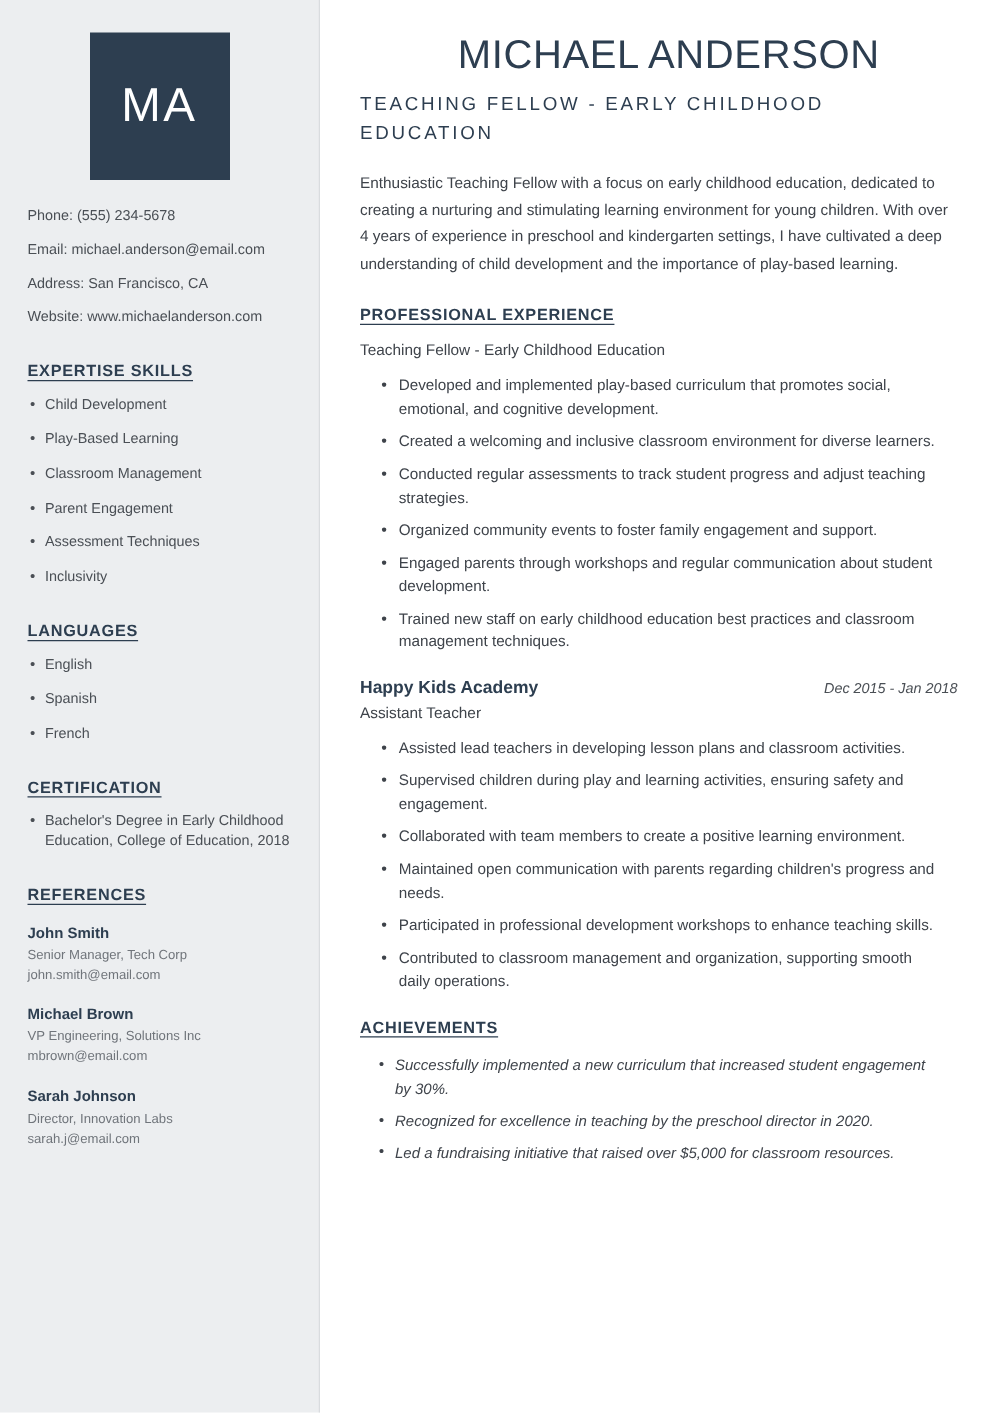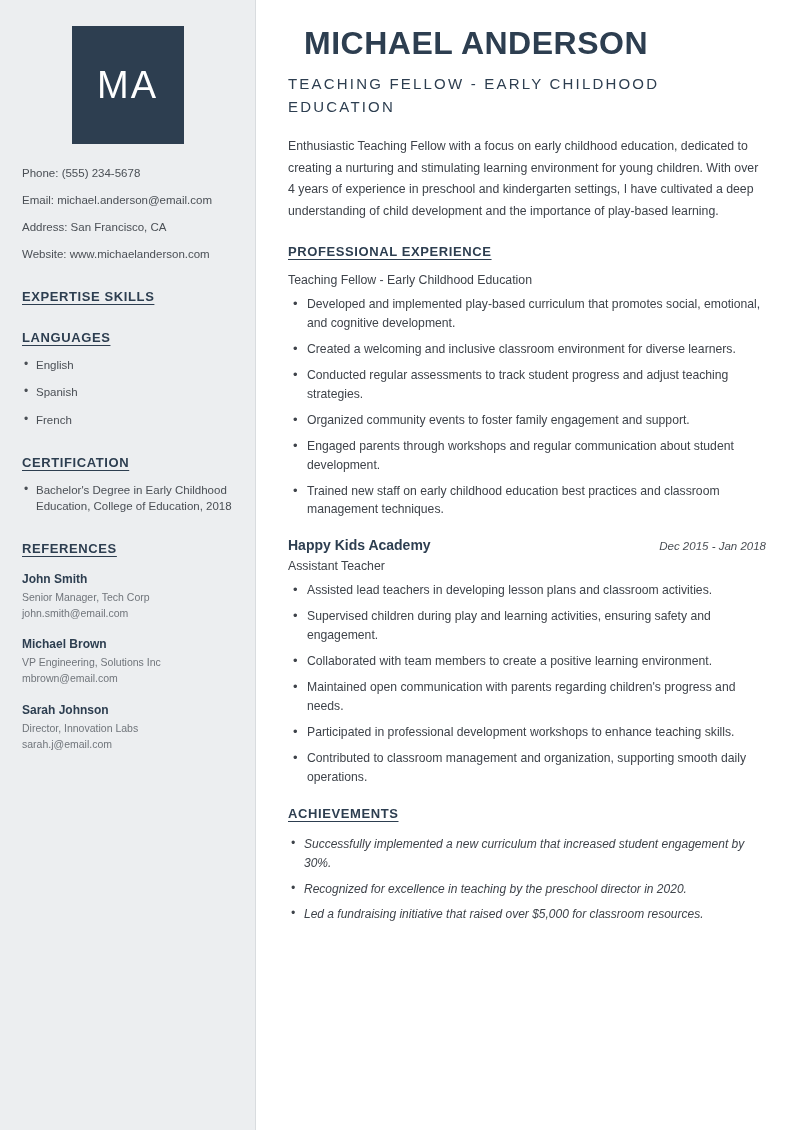--- a/index.html
+++ b/index.html
@@ -97,25 +97,26 @@
     line-height: 1.5;
   }
   
   .main {
     flex: 1;
     box-sizing: border-box;
     padding: 26px 34px 20px 32px;
   }
   .name {
     font-size: 32px;
-    font-weight: bold;
+    font-weight: normal;
     color: #2d3e50;
     letter-spacing: 0.5px;
     margin: 0 0 12px 16px;
     line-height: 1.1;
+    text-align: center;
   }
   .headline {
     font-size: 15px;
     color: #2d3e50;
     letter-spacing: 2.2px;
     line-height: 1.5;
     margin-bottom: 18px;
   }
   .summary {
     font-size: 12.3px;
@@ -151,21 +152,21 @@
     font-style: italic;
     color: #4a4f55;
   }
   .job-role {
     font-size: 12.3px;
     color: #3e434a;
     margin: 6px 0 8px 0;
   }
   ul.bullets {
     list-style: none;
-    margin: 0;
+    margin: 12px;
     padding: 0;
   }
   ul.bullets li {
     position: relative;
     font-size: 12.2px;
     color: #3e434a;
     padding-left: 19px;
     margin-bottom: 7px;
     line-height: 1.55;
   }
@@ -202,20 +203,28 @@
     </div>
 
     <div>
       <div class="contact-line">Phone: (555) 234-5678</div>
       <div class="contact-line">Email: michael.anderson@email.com</div>
       <div class="contact-line">Address: San Francisco, CA</div>
       <div class="contact-line">Website: www.michaelanderson.com</div>
     </div>
 
     <div class="side-section-title">EXPERTISE SKILLS</div>
+    <ul class="side-list">
+      <li>Child Development</li>
+      <li>Play-Based Learning</li>
+      <li>Classroom Management</li>
+      <li>Parent Engagement</li>
+      <li>Assessment Techniques</li>
+      <li>Inclusivity</li>
+    </ul>
 
     <div class="side-section-title">LANGUAGES</div>
     <ul class="side-list">
       <li>English</li>
       <li>Spanish</li>
       <li>French</li>
     </ul>
 
     <div class="side-section-title">CERTIFICATION</div>
     <ul class="side-list">

